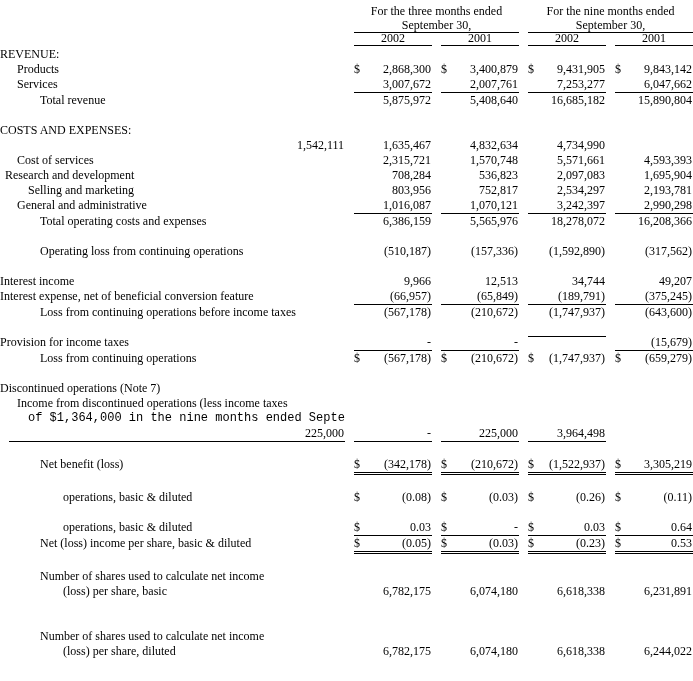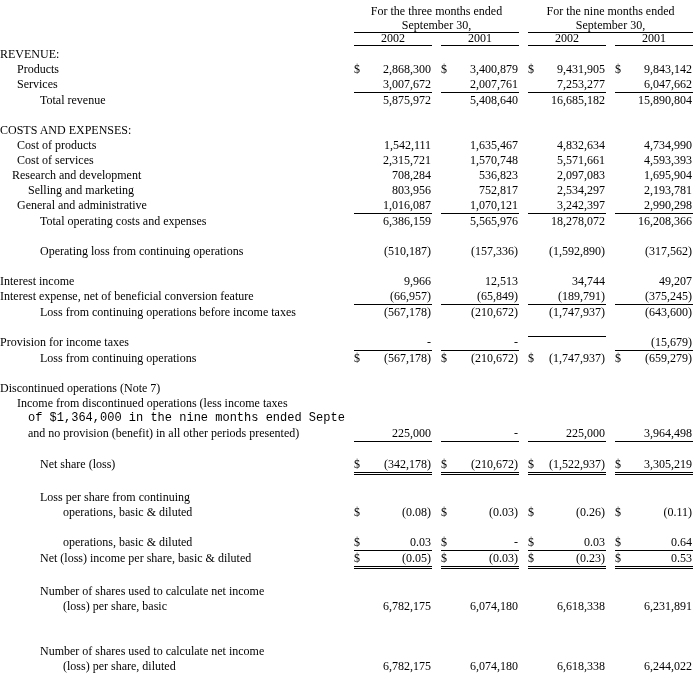--- a/index.html
+++ b/index.html
@@ -160,21 +160,20 @@
       </div>
       <div class="row blank"></div>
       <div class="row">
         <div class="label" style="padding-left: 0px;">COSTS AND EXPENSES:</div>
         <div class="cell"></div>
         <div class="cell"></div>
         <div class="cell"></div>
         <div class="cell"></div>
       </div>
       <div class="row">
-        <div class="label" style="padding-left: 17px;">Cost of products</div>
         <div class="cell">
           <div class="cb">
             <span class="dollar"></span>
             <span class="val">1,542,111</span>
           </div>
         </div>
         <div class="cell">
           <div class="cb">
             <span class="dollar"></span>
             <span class="val">1,635,467</span>
@@ -214,21 +213,21 @@
           </div>
         </div>
         <div class="cell">
           <div class="cb">
             <span class="dollar"></span>
             <span class="val">4,593,393</span>
           </div>
         </div>
       </div>
       <div class="row">
-        <div class="label" style="padding-left: 12px;">Research and development</div>
+        <div class="label" style="padding-left: 5px;">Research and development</div>
         <div class="cell">
           <div class="cb">
             <span class="dollar"></span>
             <span class="val">708,284</span>
           </div>
         </div>
         <div class="cell">
           <div class="cb">
             <span class="dollar"></span>
             <span class="val">536,823</span>
@@ -509,21 +508,20 @@
         <div class="cell"></div>
       </div>
       <div class="row">
         <div class="label" style="padding-left: 28px; font-family: Liberation Mono, monospace;">of $1,364,000 in the nine months ended September 30, 2001</div>
         <div class="cell"></div>
         <div class="cell"></div>
         <div class="cell"></div>
         <div class="cell"></div>
       </div>
       <div class="row">
-        <div class="label" style="padding-left: 28px;">and no provision (benefit) in all other periods presented)</div>
         <div class="cell">
           <div class="cb r1">
             <span class="dollar"></span>
             <span class="val">225,000</span>
           </div>
         </div>
         <div class="cell">
           <div class="cb r1">
             <span class="dollar"></span>
             <span class="val">-</span>
@@ -537,21 +535,21 @@
         </div>
         <div class="cell">
           <div class="cb r1">
             <span class="dollar"></span>
             <span class="val">3,964,498</span>
           </div>
         </div>
       </div>
       <div class="row blank"></div>
       <div class="row">
-        <div class="label" style="padding-left: 40px;">Net share (loss)</div>
+        <div class="label" style="padding-left: 40px;">Net benefit (loss)</div>
         <div class="cell">
           <div class="cb r2">
             <span class="dollar">$</span>
             <span class="val">(342,178)</span>
           </div>
         </div>
         <div class="cell">
           <div class="cb r2">
             <span class="dollar">$</span>
             <span class="val">(210,672)</span>
@@ -565,27 +563,20 @@
         </div>
         <div class="cell">
           <div class="cb r2">
             <span class="dollar">$</span>
             <span class="val">3,305,219</span>
           </div>
         </div>
       </div>
       <div class="row blank"></div>
       <div class="row">
-        <div class="label" style="padding-left: 40px;">Loss per share from continuing</div>
-        <div class="cell"></div>
-        <div class="cell"></div>
-        <div class="cell"></div>
-        <div class="cell"></div>
-      </div>
-      <div class="row">
         <div class="label" style="padding-left: 63px;">operations, basic &amp; diluted</div>
         <div class="cell">
           <div class="cb">
             <span class="dollar">$</span>
             <span class="val">(0.08)</span>
           </div>
         </div>
         <div class="cell">
           <div class="cb">
             <span class="dollar">$</span>

